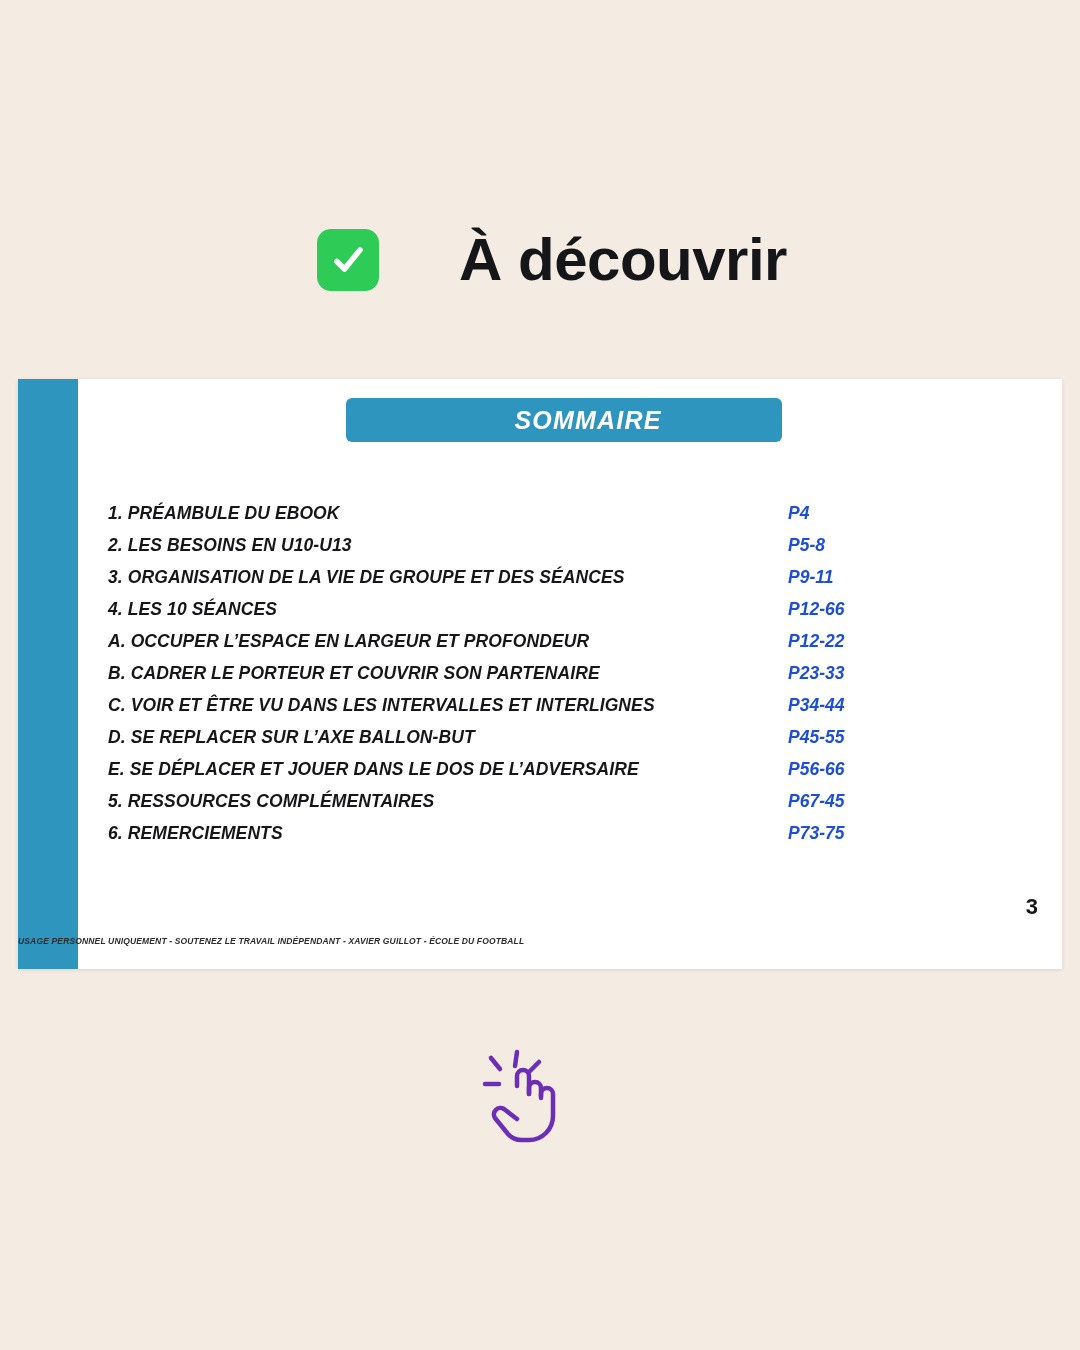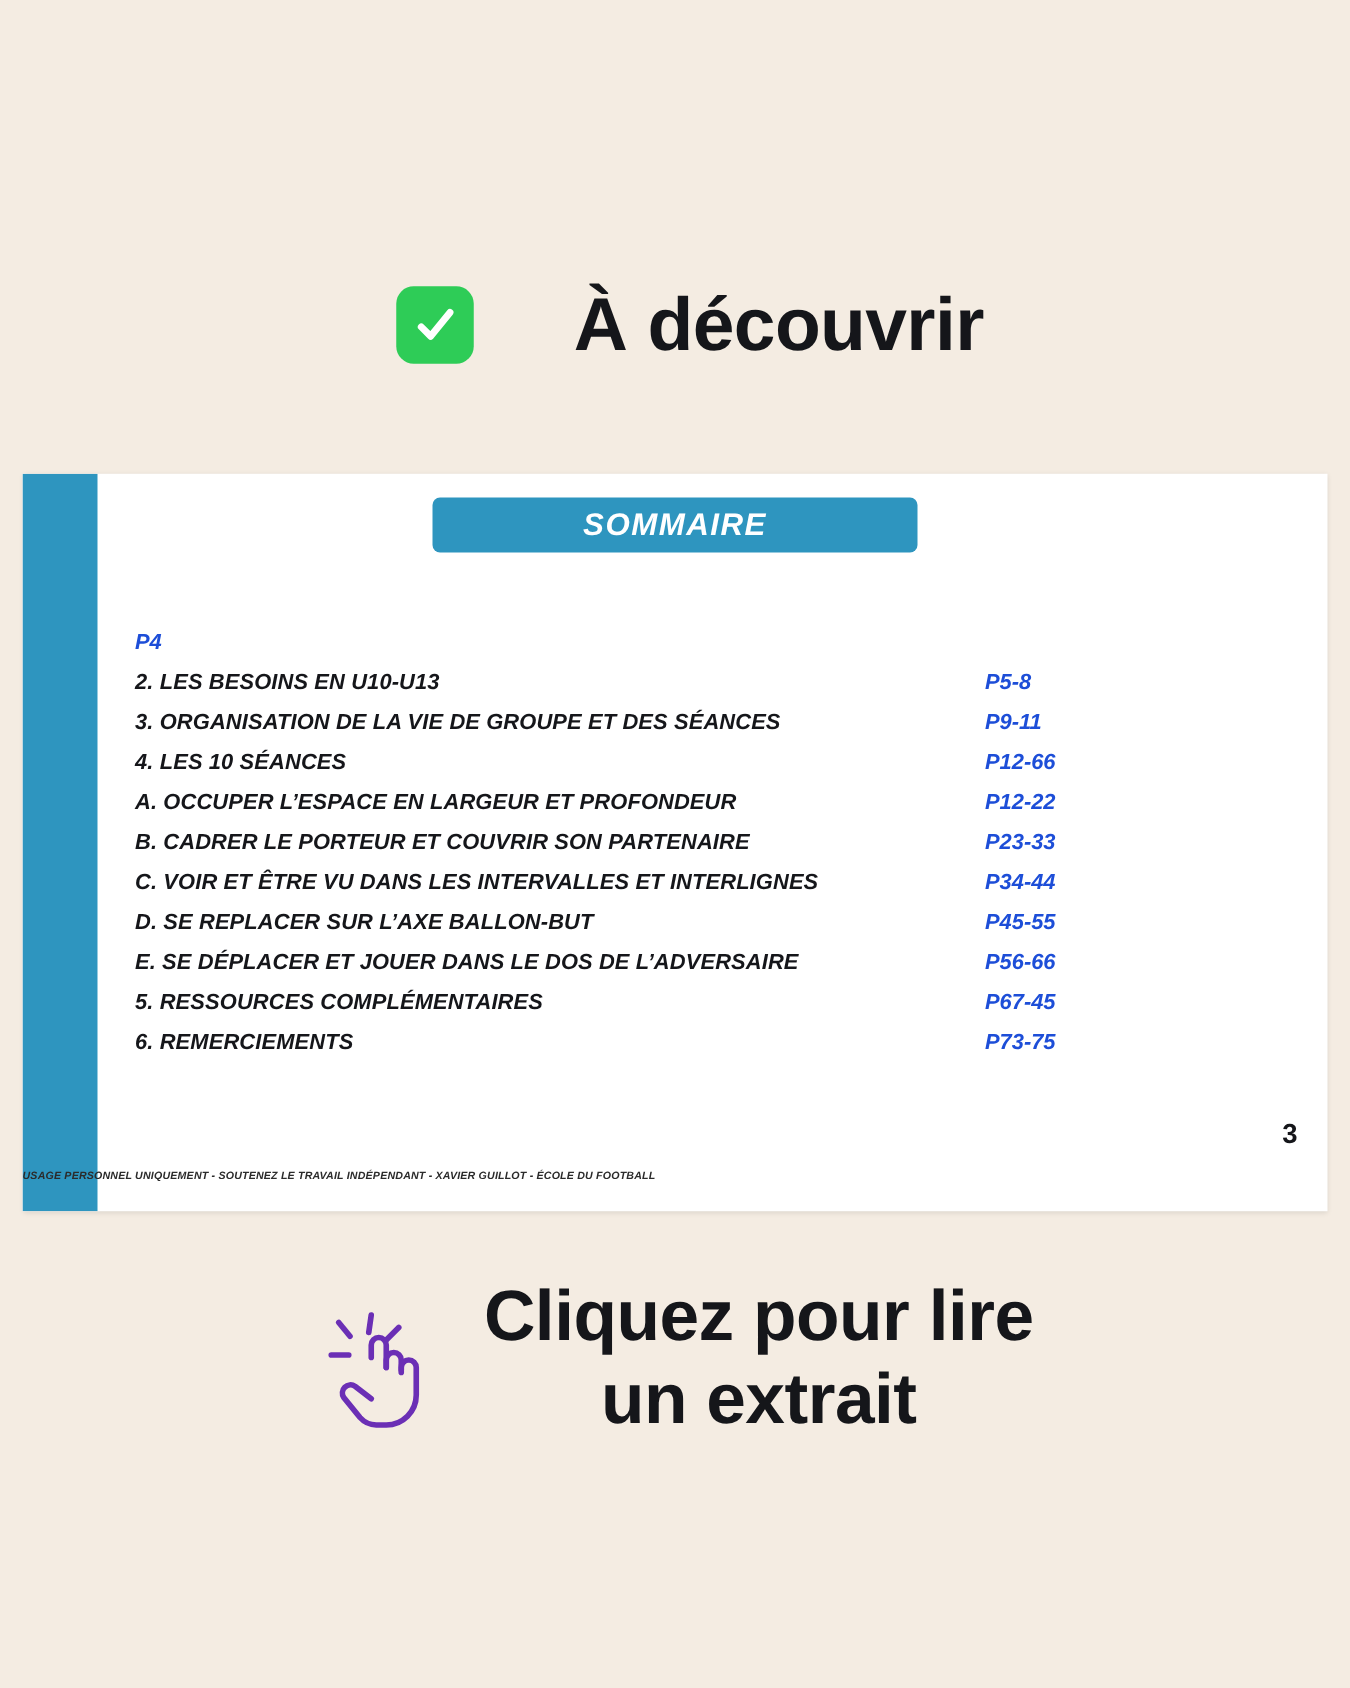--- a/index.html
+++ b/index.html
@@ -71,20 +71,21 @@
     position: absolute;
     top: 19px;
     left: 328px;
     width: 388px;
     height: 44px;
     background: #2e95bf;
     border-radius: 6px;
     display: flex;
     align-items: center;
     justify-content: center;
+    padding-left: 48px;
   }
   .sommaire-banner span {
     color: #ffffff;
     font-size: 25px;
     font-weight: bold;
     font-style: italic;
     letter-spacing: 1.2px;
   }
 
   .toc {
@@ -179,20 +180,21 @@
 
 <div class="page-card">
   <div class="page-stripe"></div>
 
   <div class="sommaire-banner">
     <span>SOMMAIRE</span>
   </div>
 
   <div class="toc">
     <div class="toc-row">
+      <div class="toc-label">1.  PRÉAMBULE DU EBOOK</div>
       <div class="toc-page">P4</div>
     </div>
     <div class="toc-row">
       <div class="toc-label">2.  LES BESOINS EN U10-U13</div>
       <div class="toc-page">P5-8</div>
     </div>
     <div class="toc-row">
       <div class="toc-label">3.  ORGANISATION DE LA VIE DE GROUPE ET DES SÉANCES</div>
       <div class="toc-page">P9-11</div>
     </div>
@@ -243,17 +245,13 @@
         <path d="M18 16 L27 27"></path>
         <path d="M44 10 L42 24"></path>
         <path d="M66 20 L56 30"></path>
         <path d="M12 42 L26 42"></path>
         <path d="M44 44 V34 a6 6 0 0 1 12 0 v18"></path>
         <path d="M56 52 v-6 a6 6 0 0 1 12 0 v8"></path>
         <path d="M68 56 v-4 a6 6 0 0 1 12 0 v22 a24 24 0 0 1 -24 24 h-8 a18 18 0 0 1 -13 -6 L22 76 a6.5 6.5 0 0 1 9 -9 l13 10"></path>
       </g>
     </svg>
   </div>
-  <div class="cta-text">
-    <div>Cliquez pour lire</div>
-    <div>un extrait</div>
-  </div>
 </div>
 
 </body></html>

